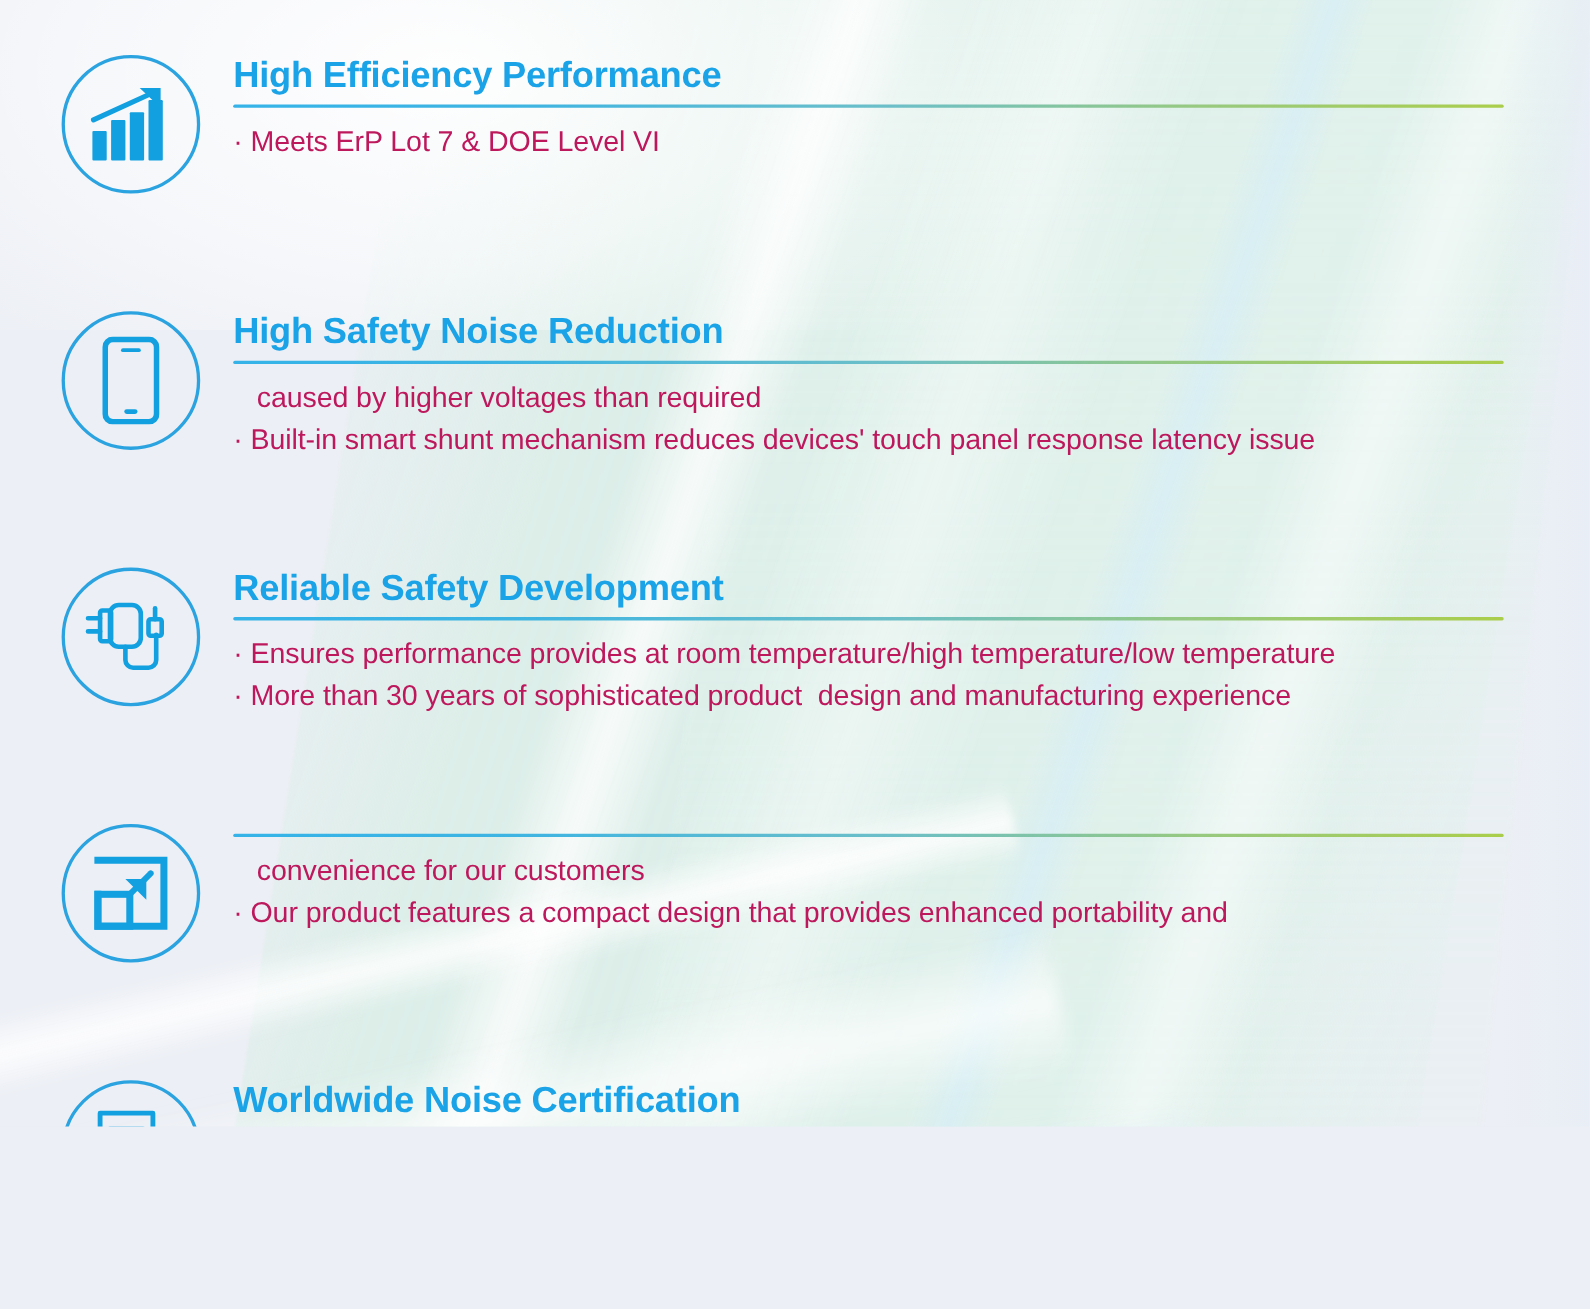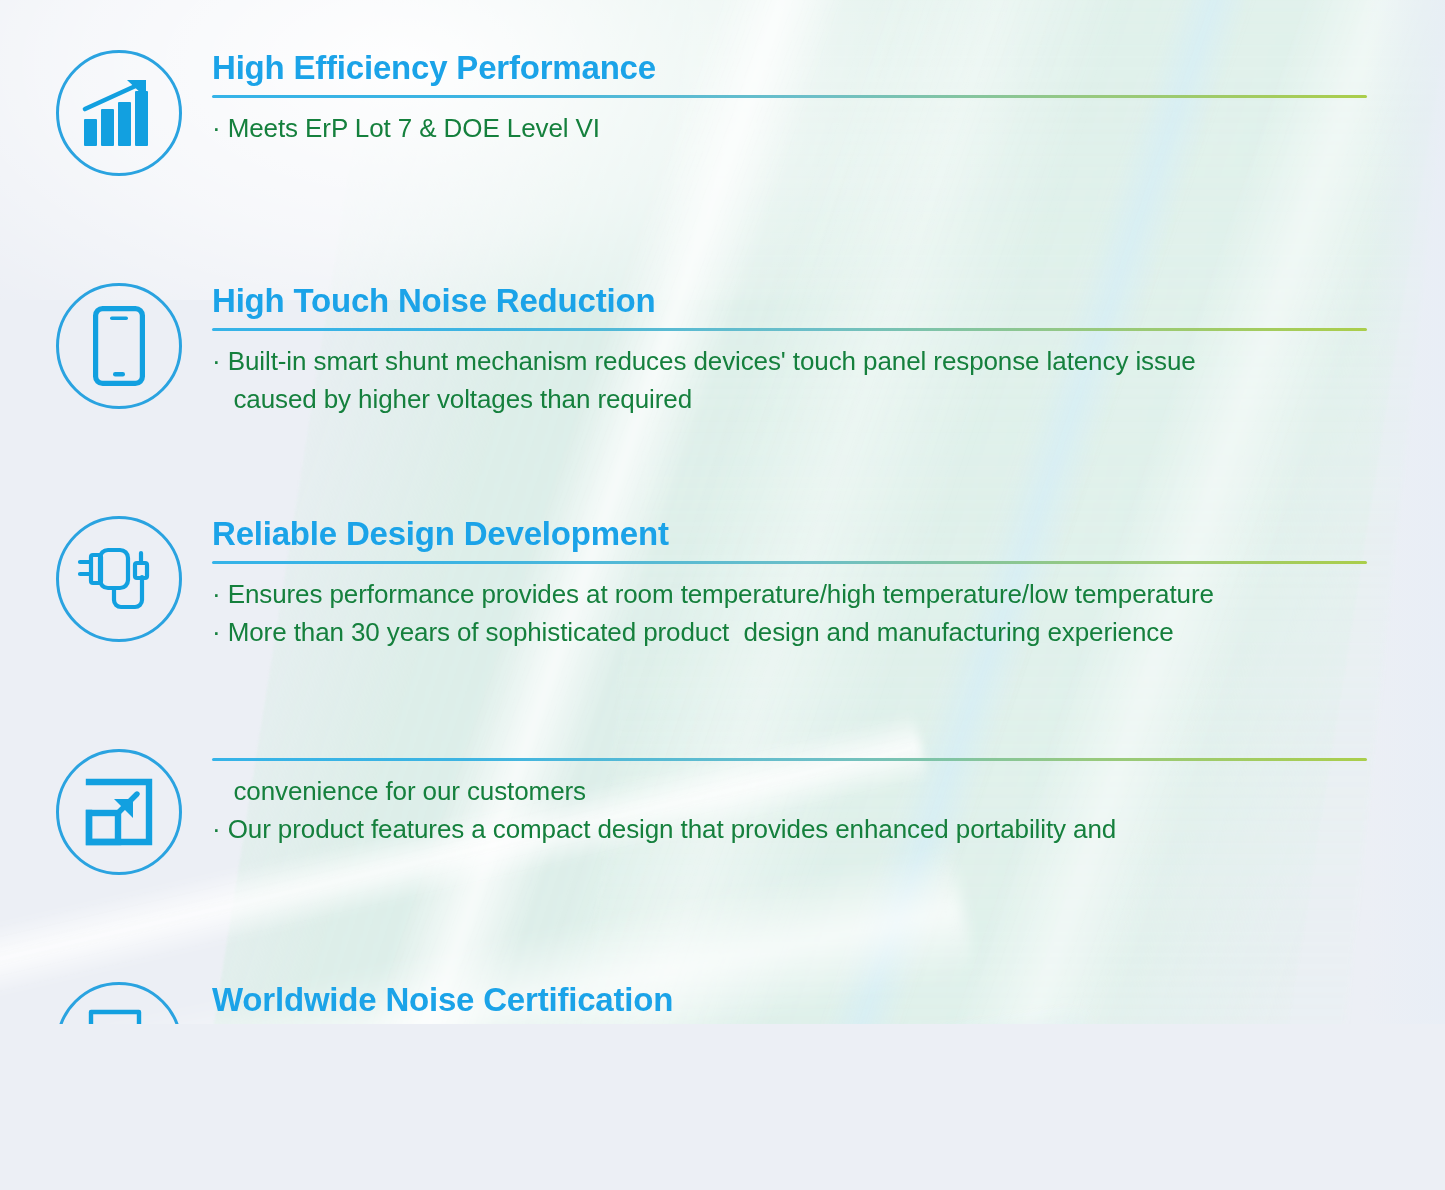--- a/index.html
+++ b/index.html
@@ -110,21 +110,21 @@
   .divider{
     height:3px;
     margin-top:9px;
     width:1155px;
     background:linear-gradient(90deg,#35b3e8 0%,#3db4e2 22%,#6cbfc8 52%,#97c97f 76%,#a8cd52 97%,#aace4a 100%);
     border-radius:2px;
   }
   .lines{
     margin-top:11px;
     font-size:26px;
-    color:#15803d;
+    color:#be185d;
     line-height:1.48;
     letter-spacing:-0.1px;
   }
   .line{white-space:pre-wrap;}
 
   
   #f0{top:50px;}
   #f1{top:283px;}
   #f2{top:516px;}
   #f3{top:749px;}
@@ -177,42 +177,42 @@
     <div class="feature" id="f1">
       <div class="icon-wrap">
         <svg width="52" height="80" viewBox="0 0 52 80" fill="none">
           <rect x="2.6" y="2.6" width="46.8" height="74.8" rx="7" stroke="#12A0E0" stroke-width="5.2"></rect>
           <rect x="17" y="10.5" width="18" height="3.6" rx="1.8" fill="#12A0E0"></rect>
           <rect x="20" y="66" width="12" height="4.4" rx="2.2" fill="#12A0E0"></rect>
           <rect x="9" y="19" width="34" height="42" fill="none"></rect>
         </svg>
       </div>
       <div class="body">
-        <div class="title">High Touch Noise Reduction</div>
-        <div class="divider"></div>
-        <div class="lines">
+        <div class="title">High Safety Noise Reduction</div>
+        <div class="divider"></div>
+        <div class="lines">
+          <div class="line">   caused by higher voltages than required</div>
           <div class="line">· Built-in smart shunt mechanism reduces devices' touch panel response latency issue</div>
-          <div class="line">   caused by higher voltages than required</div>
         </div>
       </div>
     </div>
 
     <div class="feature" id="f2">
       <div class="icon-wrap">
         <svg width="86" height="72" viewBox="0 0 86 72" fill="none" stroke="#12A0E0" stroke-width="4.2" stroke-linecap="round" stroke-linejoin="round">
           <rect x="24" y="7" width="28" height="38" rx="8"></rect>
           <rect x="15" y="12" width="10" height="28" rx="2"></rect>
           <path d="M4 19 H15 M4 31 H15"></path>
           <path d="M38 45 V57 a7 7 0 0 0 7 7 h14 a7 7 0 0 0 7 -7 V34"></path>
           <rect x="59" y="20" width="12" height="15" rx="2"></rect>
           <path d="M65 10 V20"></path>
         </svg>
       </div>
       <div class="body">
-        <div class="title">Reliable Design Development</div>
+        <div class="title">Reliable Safety Development</div>
         <div class="divider"></div>
         <div class="lines">
           <div class="line">· Ensures performance provides at room temperature/high temperature/low temperature</div>
           <div class="line">· More than 30 years of sophisticated product  design and manufacturing experience</div>
         </div>
       </div>
     </div>
 
     <div class="feature" id="f3">
       <div class="icon-wrap">

